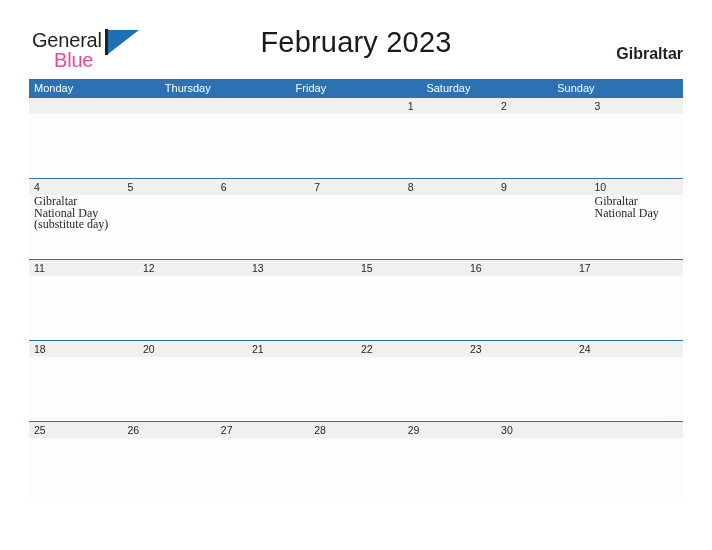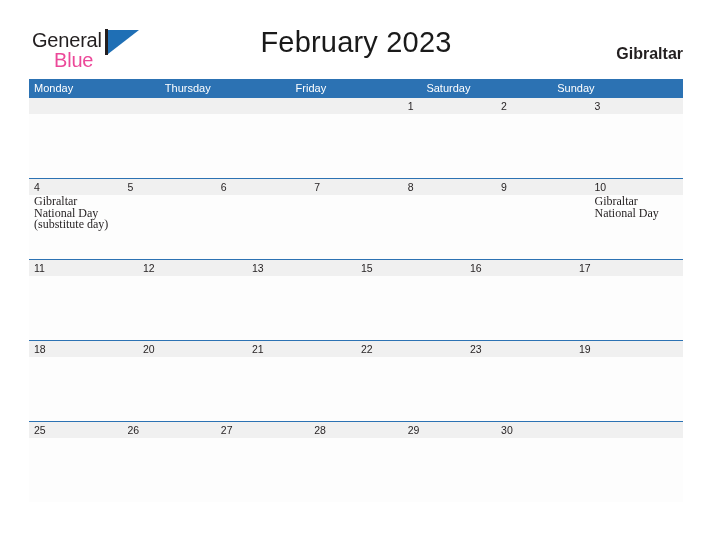--- a/index.html
+++ b/index.html
@@ -323,21 +323,21 @@
       </div>
       <div class="cell">
         <div class="daynum">22</div>
         <div class="events"></div>
       </div>
       <div class="cell">
         <div class="daynum">23</div>
         <div class="events"></div>
       </div>
       <div class="cell">
-        <div class="daynum">19</div>
+        <div class="daynum">24</div>
         <div class="events"></div>
       </div>
     </div>
   </div>
 
   <div class="week">
     <div class="band"></div>
     <div class="cells">
       <div class="cell">
         <div class="daynum">25</div>

